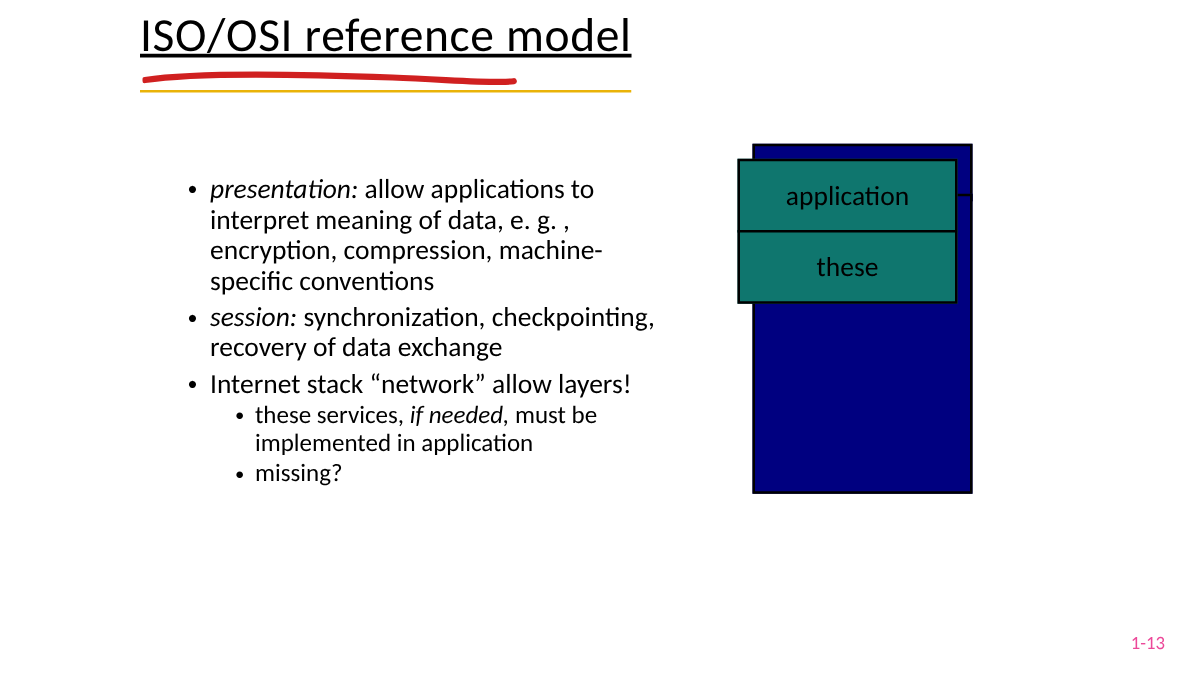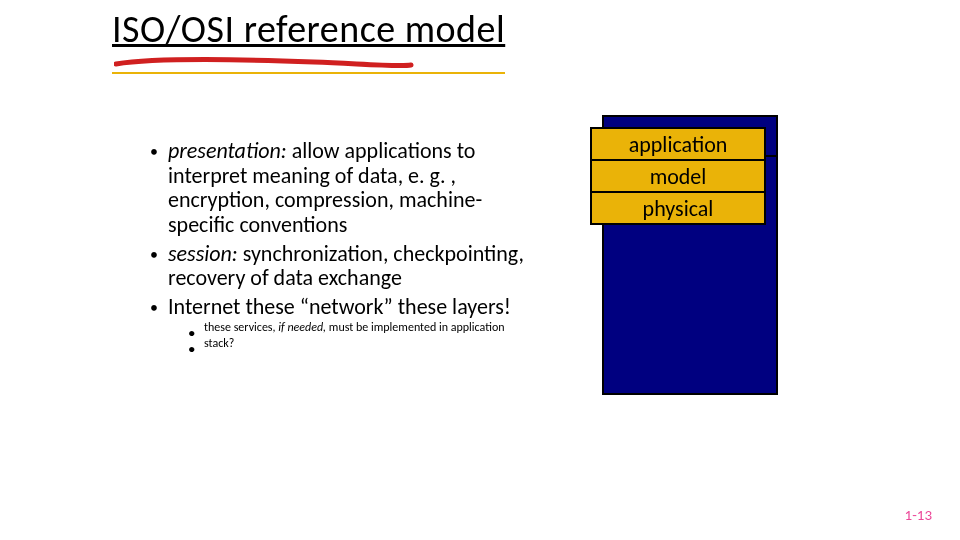--- a/index.html
+++ b/index.html
@@ -66,21 +66,21 @@
     content: "•";
     position: absolute;
     left: 0;
     top: 0;
     font-size: 16px;
     line-height: 26px;
   }
   .body .sub {
     margin-top: 2px;
     margin-left: 20px;
-    font-size: 12px;
+    font-size: 20px;
   }
   .body .sub li {
     position: relative;
     padding-left: 16px;
     margin-bottom: 2px;
   }
   .body .sub li::before {
     content: "•";
     position: absolute;
     left: 0;
@@ -106,22 +106,22 @@
   .stack {
     position: absolute;
     left: 0;
     top: 12px;
     width: 176px;
     display: flex;
     flex-direction: column;
   }
   .layer {
     border: 2px solid #000;
-    background: #eab308;
-    height: 34px;
+    background: #0f766e;
+    height: 59px;
     box-sizing: border-box;
     display: flex;
     align-items: center;
     justify-content: center;
     font-size: 22px;
     margin-top: -2px;
   }
   .layer:first-child { margin-top: 0; }
 
   .pagenum {
@@ -149,38 +149,37 @@
 
   <div class="body">
     <ul>
       <li>
         <span class="em">presentation:</span><span> allow applications to interpret meaning of data, e. g. , encryption, compression, machine-specific conventions</span>
       </li>
       <li>
         <span class="em">session:</span><span> synchronization, checkpointing, recovery of data exchange</span>
       </li>
       <li>
-        <span>Internet these </span><span>“network”</span><span> these layers!</span>
+        <span>Internet stack </span><span>“network”</span><span> allow layers!</span>
         <ul class="sub">
           <li>
             <span>these services, </span><span class="em">if needed,</span><span> must be implemented in application</span>
           </li>
           <li>
-            <span>stack?</span>
+            <span>missing?</span>
           </li>
         </ul>
       </li>
     </ul>
   </div>
 
   <div class="stack-wrap">
     <div class="shadow-box" style="left:12px; top:0px; width:176px; height:46px;"></div>
     <div class="shadow-box" style="left:12px; top:40px; width:176px; height:240px;"></div>
     <div class="stack">
       <div class="layer">application</div>
-      <div class="layer">model</div>
-      <div class="layer">physical</div>
+      <div class="layer">these</div>
     </div>
   </div>
 
   <div class="pagenum">1-13</div>
 
 </div>
 
 </body></html>

